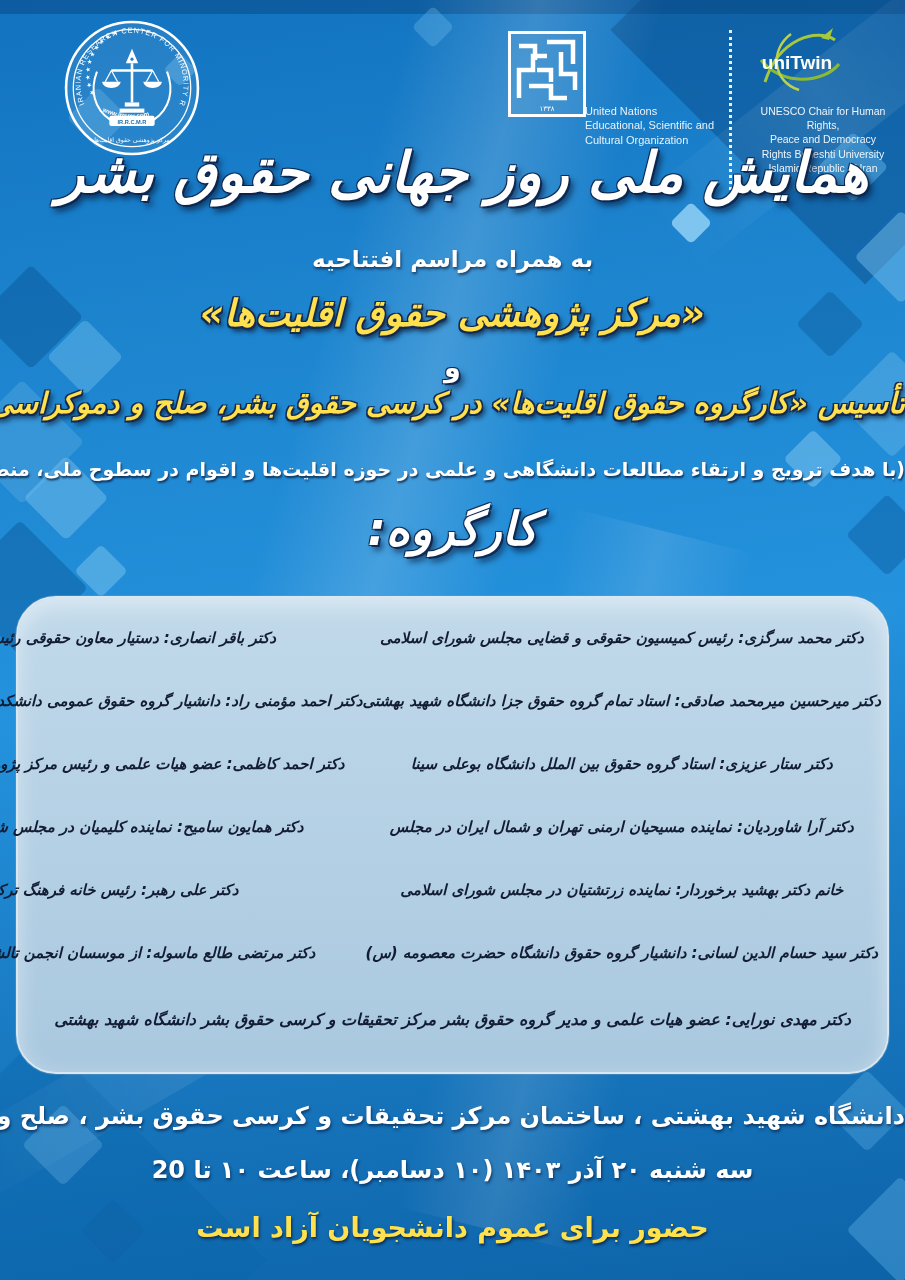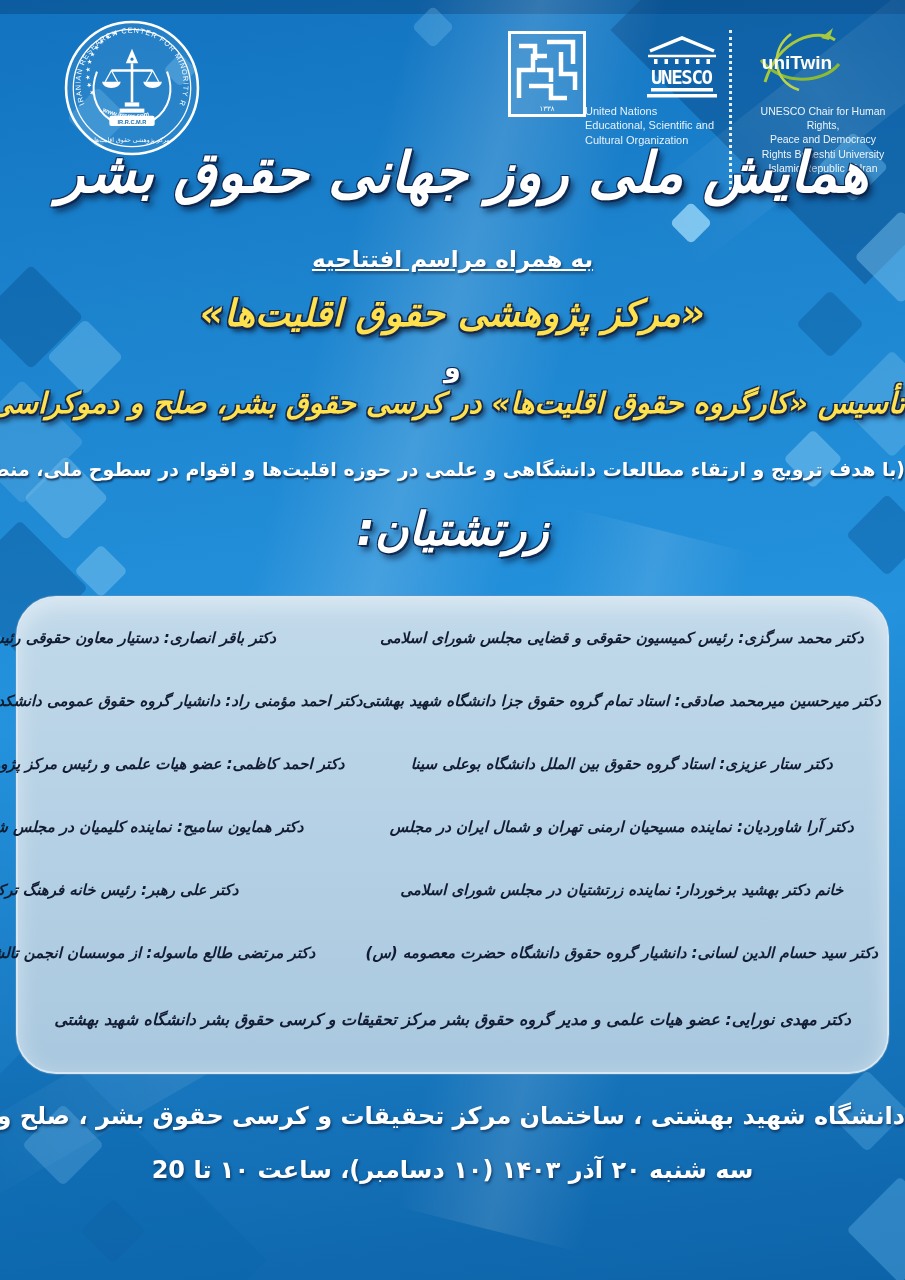--- a/index.html
+++ b/index.html
@@ -27,21 +27,21 @@
   
   .line{ position:absolute; left:0; right:0; text-align:center; direction:rtl; white-space:nowrap; }
   .cal-white{ color:#fff;
     text-shadow:-1px -1px 0 rgba(12,35,75,.85),1px -1px 0 rgba(12,35,75,.85),
       -1px 1px 0 rgba(12,35,75,.85),2px 2px 0 rgba(12,35,75,.85),4px 5px 6px rgba(5,20,50,.7); }
   .cal-yellow{ color:#ffe14d;
     text-shadow:-1.5px -1.5px 0 #16294f,1.5px -1.5px 0 #16294f,-1.5px 1.5px 0 #16294f,
       1.5px 1.5px 0 #16294f,3px 4px 5px rgba(8,20,45,.85); }
   .main-title{ top:140px; font-size:56px; font-weight:bold; font-style:italic;padding-left:21px; }
   .subtitle{ top:246px; font-size:23px; font-weight:bold; color:#fff;
-    text-shadow:1px 2px 3px rgba(10,30,60,.75);text-decoration:underline; }
+    text-shadow:1px 2px 3px rgba(10,30,60,.75); }
   .center-name{ top:292px; font-size:37px; font-weight:bold; font-style:italic; }
   .vav{ top:352px; font-size:27px; font-weight:bold; }
   .event-line{ top:386px; font-size:29px; font-weight:bold; font-style:italic; }
   .goal-line{ top:458px; font-size:19px; font-weight:bold;
     text-shadow:1px 2px 2px rgba(10,30,60,.8); color:#fff; }
   .speakers-heading{ top:502px; font-size:46px; font-weight:bold; font-style:italic; }
   
   .panel{ position:absolute; left:16px; top:596px; width:873px; height:478px;
     background:linear-gradient(180deg,#c1d9ea,#a9c8df); border-radius:40px;
     border:2px solid #d8e7f2; box-shadow:0 0 0 1px rgba(110,150,185,.45), inset 0 8px 22px rgba(255,255,255,.45); }
@@ -137,37 +137,20 @@
         <path d="M40,12 H66 V34"></path>
         <path d="M54,22 V44 H68 V60"></path>
         <path d="M22,56 H44 V68 H60"></path>
         <path d="M12,16 H28 V30"></path>
         <path d="M30,40 H44 V52"></path>
       </g>
       <text x="40" y="81" text-anchor="middle" font-size="7" fill="#ffffff">۱۳۳۸</text>
     </svg>
   </div>
 
-  <div class="unesco">
-    <svg width="76" height="66" viewBox="0 0 76 66">
-      <path d="M6,17 L38,4 L70,17" stroke="#ffffff" stroke-width="3.5" fill="none"></path>
-      <line x1="4" y1="22" x2="72" y2="22" stroke="#ffffff" stroke-width="2.5"></line>
-      <g fill="#ffffff">
-        <rect x="10" y="25" width="3.5" height="5"></rect>
-          <rect x="20.5" y="25" width="3.5" height="5"></rect>
-        <rect x="31" y="25" width="3.5" height="5"></rect>
-          <rect x="41.5" y="25" width="3.5" height="5"></rect>
-        <rect x="52" y="25" width="3.5" height="5"></rect>
-          <rect x="62.5" y="25" width="3.5" height="5"></rect>
-      </g>
-      <text x="38" y="50" text-anchor="middle" font-size="19" font-weight="bold" fill="#ffffff" font-family="DejaVu Sans Mono, monospace" textLength="62">UNESCO</text>
-      <rect x="7" y="54" width="62" height="3.5" fill="#ffffff"></rect>
-      <rect x="3" y="60" width="70" height="3.5" fill="#ffffff"></rect>
-    </svg>
-  </div>
   <div class="unesco-caption">
     <div>United Nations</div>
     <div>Educational, Scientific and</div>
     <div>Cultural Organization</div>
   </div>
 
   <div class="dotted-sep"></div>
 
   <div class="unitwin">
     <svg width="110" height="78" viewBox="0 0 92 78">
@@ -184,21 +167,21 @@
     <div>Rights Beheshti University</div>
     <div>Islamic Republic of Iran</div>
   </div>
 
   <div class="line main-title cal-white">همایش ملی روز جهانی حقوق بشر</div>
   <div class="line subtitle">به همراه مراسم افتتاحیه</div>
   <div class="line center-name cal-yellow">«مرکز پژوهشی حقوق اقلیت‌ها»</div>
   <div class="line vav cal-white">و</div>
   <div class="line event-line cal-yellow">تأسیس «کارگروه حقوق اقلیت‌ها» در کرسی حقوق بشر، صلح و دموکراسی دانشگاه شهید بهشتی</div>
   <div class="line goal-line">(با هدف ترویج و ارتقاء مطالعات دانشگاهی و علمی در حوزه اقلیت‌ها و اقوام در سطوح ملی، منطقه‌ای و بین المللی)</div>
-  <div class="line speakers-heading cal-white">زرتشتیان:</div>
+  <div class="line speakers-heading cal-white">کارگروه:</div>
 
   <section class="panel">
     <div class="cols">
       <div class="col">
         <div class="speaker">دکتر محمد سرگزی: رئیس کمیسیون حقوقی و قضایی مجلس شورای اسلامی</div>
         <div class="speaker">دکتر میرحسین میرمحمد صادقی: استاد تمام گروه حقوق جزا دانشگاه شهید بهشتی</div>
         <div class="speaker">دکتر ستار عزیزی: استاد گروه حقوق بین الملل دانشگاه بوعلی سینا</div>
         <div class="speaker">دکتر آرا شاوردیان: نماینده مسیحیان ارمنی تهران و شمال ایران در مجلس</div>
         <div class="speaker">خانم دکتر بهشید برخوردار: نماینده زرتشتیان در مجلس شورای اسلامی</div>
         <div class="speaker">دکتر سید حسام الدین لسانی: دانشیار گروه حقوق دانشگاه حضرت معصومه (س)</div>
@@ -210,14 +193,15 @@
         <div class="speaker">دکتر همایون سامیح: نماینده کلیمیان در مجلس شورای اسلامی</div>
         <div class="speaker">دکتر علی رهبر: رئیس خانه فرهنگ ترکمن</div>
         <div class="speaker">دکتر مرتضی طالع ماسوله: از موسسان انجمن تالشان مقیم تهران</div>
       </div>
     </div>
     <div class="speaker footer-speaker">دکتر مهدی نورایی: عضو هیات علمی و مدیر گروه حقوق بشر مرکز تحقیقات و کرسی حقوق بشر دانشگاه شهید بهشتی</div>
   </section>
 
   <div class="line venue">دانشگاه شهید بهشتی ، ساختمان مرکز تحقیقات و کرسی حقوق بشر ، صلح و دموکراسی ، تالار سلام</div>
   <div class="line datetime">سه شنبه ۲۰ آذر ۱۴۰۳ (۱۰ دسامبر)، ساعت ۱۰ تا 20</div>
+  <div class="line admission">حضور برای عموم دانشجویان آزاد است</div>
 
 </div>
 
 </body></html>

